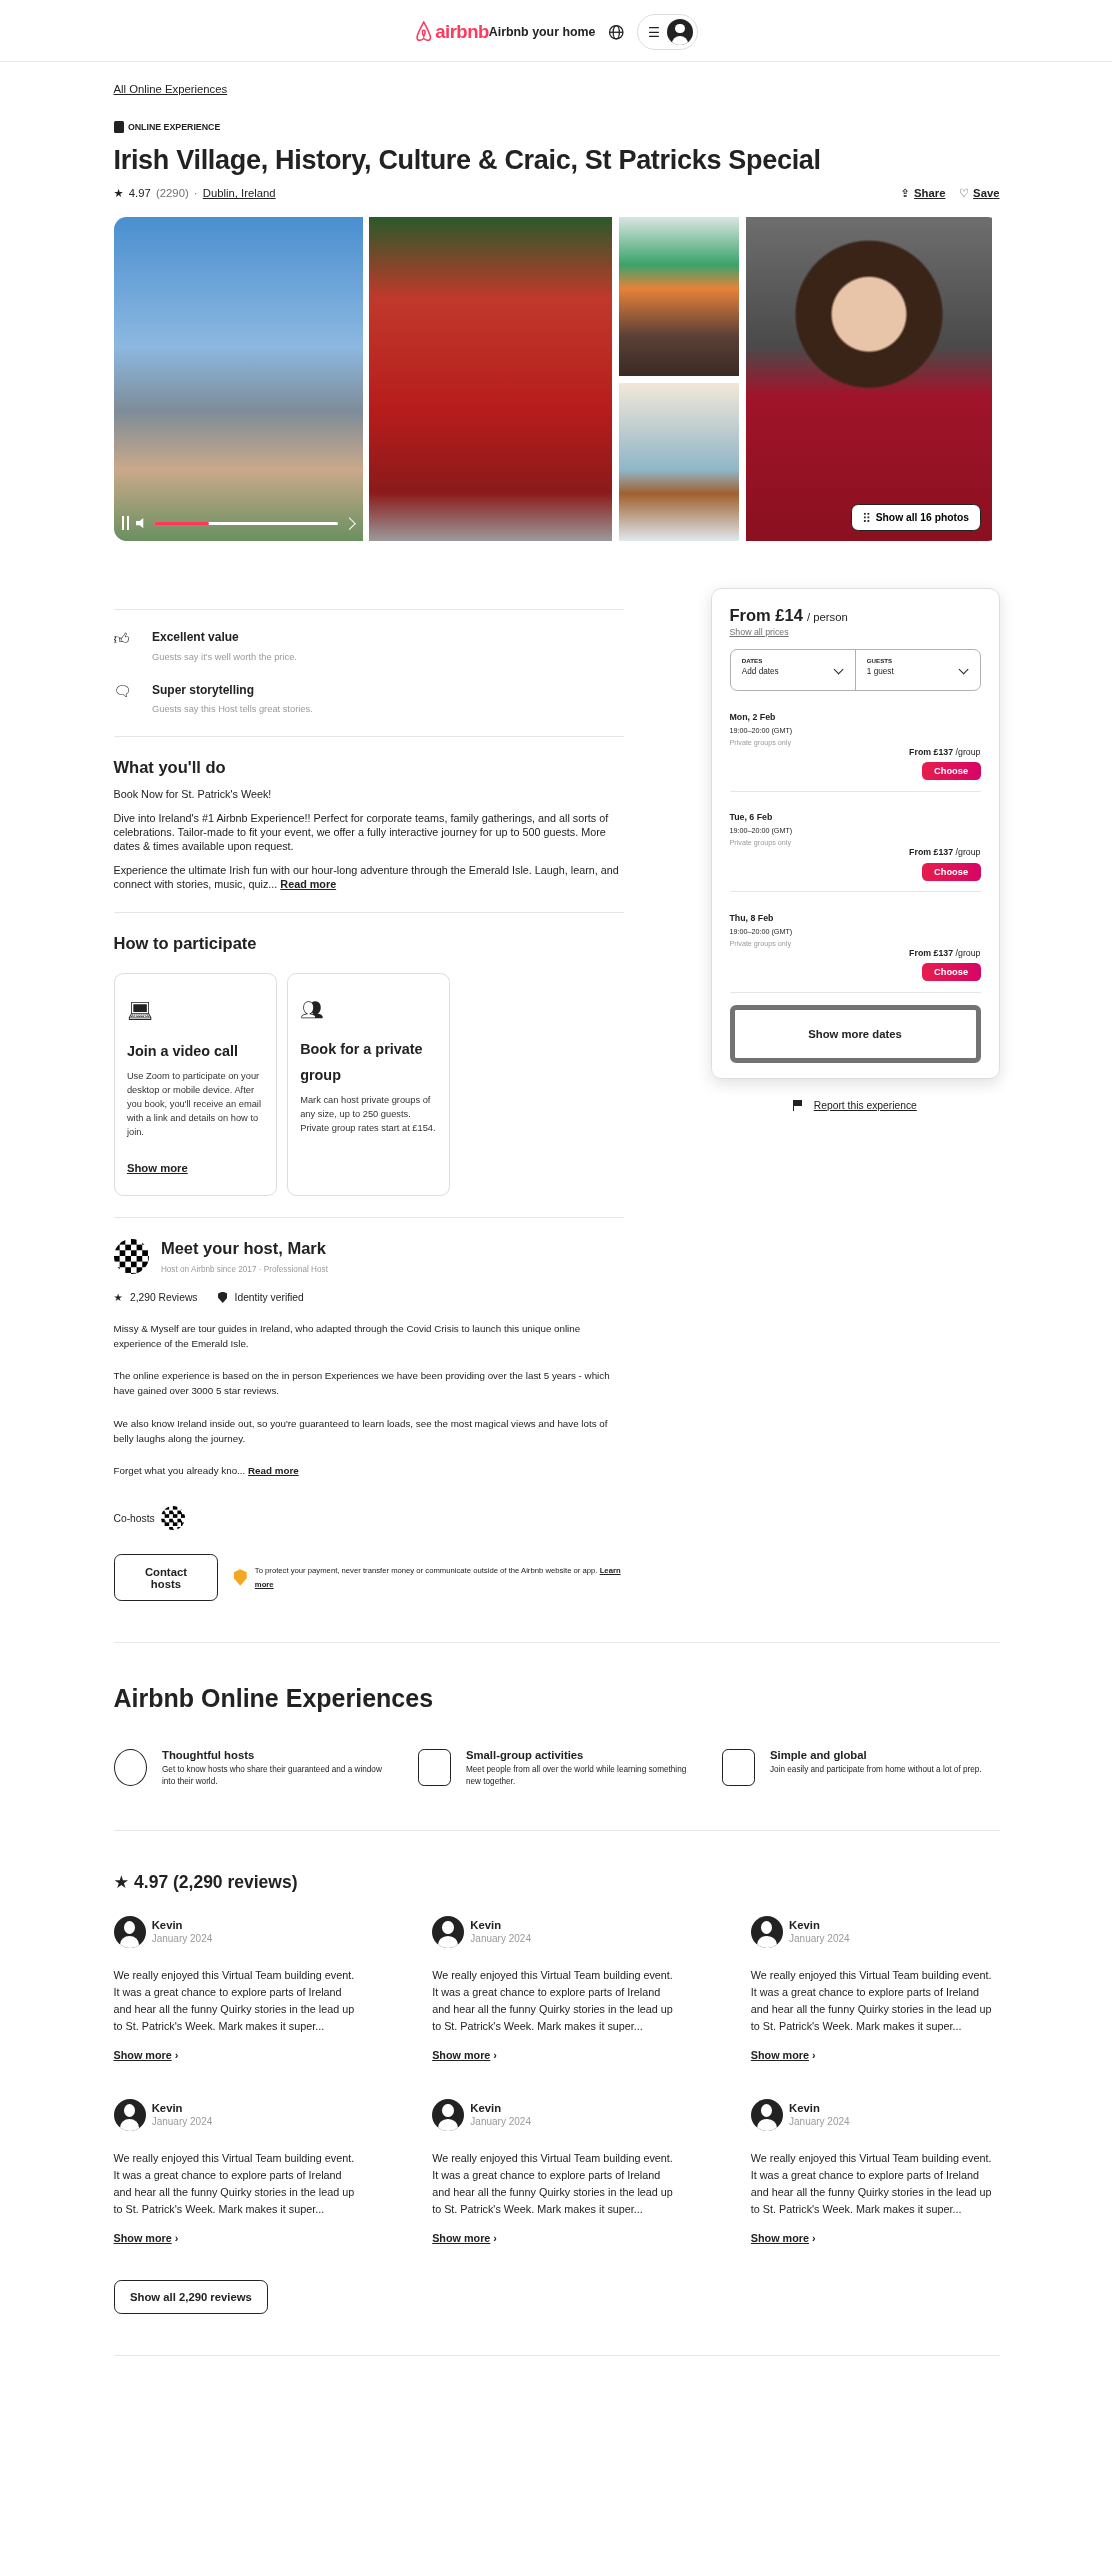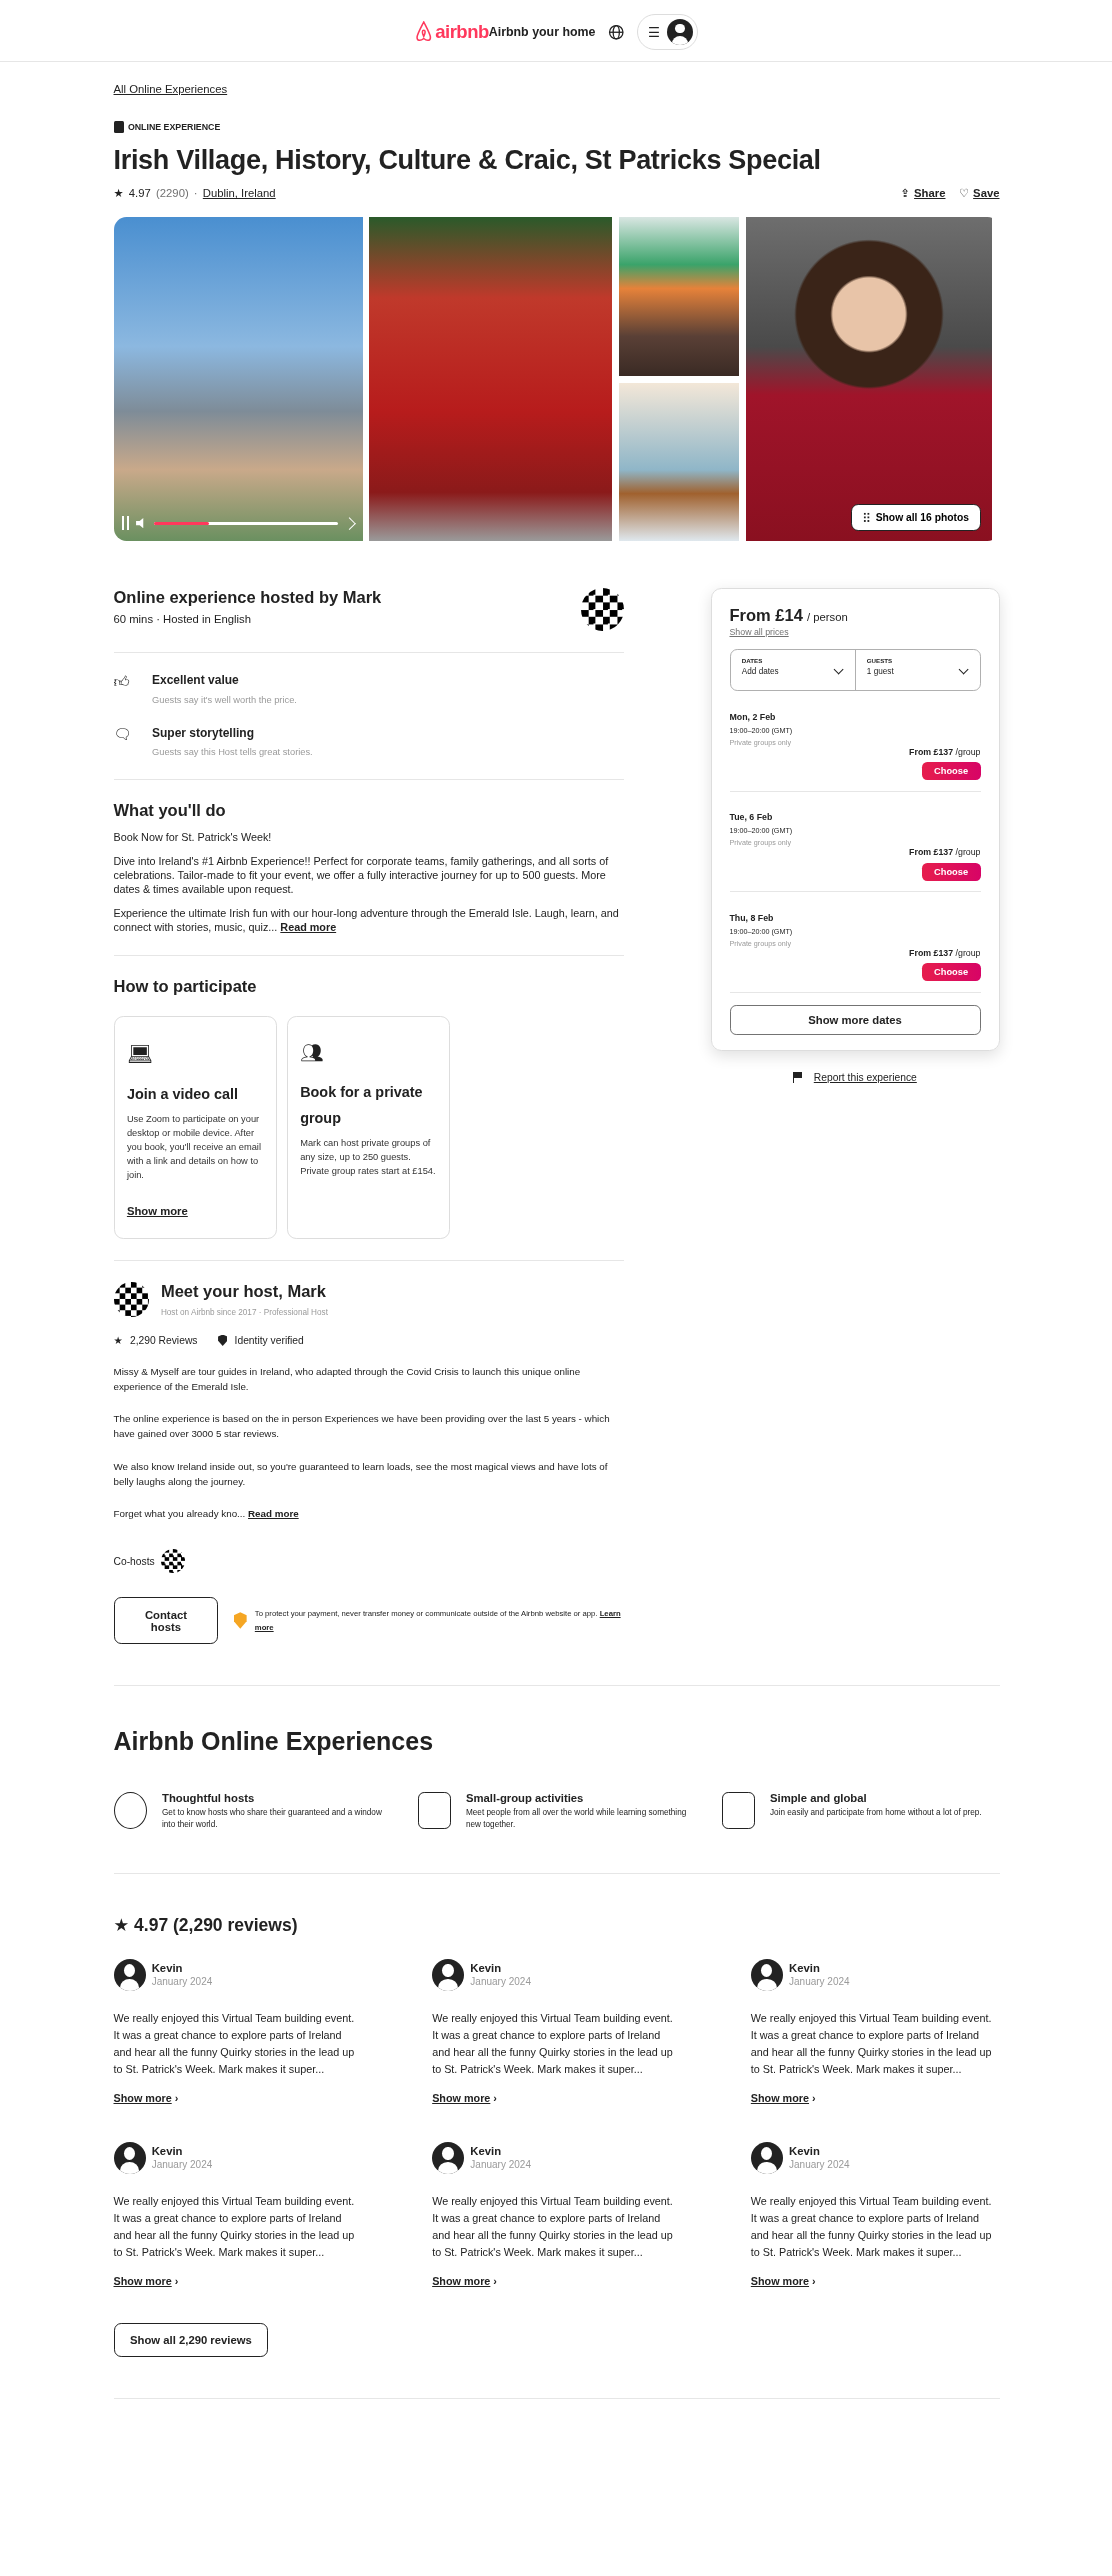--- a/index.html
+++ b/index.html
@@ -99,21 +99,21 @@
   .picker .val { font-size: 8.2px; margin-top: 3.1px; }
   .chev { position: absolute; right: 12.4px; top: 15.5px; width: 7.2px; height: 7.2px; border-right: 1.5px solid #222; border-bottom: 1.5px solid #222; transform: rotate(45deg); }
   .slot { display: flex; justify-content: space-between; padding: 20.6px 0 10.3px; border-bottom: 1px solid #e6e6e6; flex-direction: column; }
   .slot .d1 { font-size: 8.8px; font-weight: 600; }
   .slot .d2 { font-size: 7.2px; margin-top: 4.1px; }
   .slot .d3 { font-size: 7.2px; color: #9a9a9a; margin-top: 3.1px; }
   .slot .rp { text-align: right; }
   .slot .pp { font-size: 8.8px; font-weight: 600; }
   .slot .pp span { font-weight: 400; }
   .choose { background: linear-gradient(90deg,#e61e4d,#d70466); color: #fff; border: none; border-radius: 5.2px; font-size: 9.3px; font-weight: 600; padding: 4.1px 12.4px; margin-top: 5.2px; font-family: inherit; }
-  .showmore-wide { width: 100%; margin-top: 12.4px; border: 1px solid #737373; border-radius: 6.2px; background: #fff; font-size: 11.3px; font-weight: 600; padding: 8px; font-family: inherit; color: #222; }
+  .showmore-wide { width: 100%; margin-top: 12.4px; border: 5px solid #737373; border-radius: 6.2px; background: #fff; font-size: 11.3px; font-weight: 600; padding: 18px; font-family: inherit; color: #222; }
   .report { display: flex; gap: 11.3px; align-items: center; justify-content: center; margin-top: 20.6px; font-size: 10.3px; }
   .flag { width: 9.3px; height: 11.3px; border-left: 1.5px solid #222; position: relative; }
   .flag::after { content: ""; position: absolute; left: 0; top: 0; width: 8.2px; height: 6.2px; background: #222; }
 
   
   .section { border-top: 1px solid #e6e6e6; padding-top: 41px; margin-top: 41px; }
   h2.big { font-size: 25px; font-weight: 700; }
   .three { display: flex; justify-content: space-between; margin-top: 36px; }
   .three > div { display: flex; gap: 15.5px; width: 278px; }
   .three .ico { width: 33px; height: 37px; border: 1.5px solid #222; border-radius: 6.2px; flex: none; }
@@ -204,27 +204,20 @@
     <div class="g g5">
       <button class="showphotos">
         <span class="dots6"></span>
         <span>Show all 16 photos</span>
       </button>
     </div>
   </div>
 
   <div class="cols">
     <div class="leftcol">
-      <div class="host-head">
-        <div>
-          <h2>Online experience hosted by Mark</h2>
-          <div class="sub"><span>60 mins</span> · <span>Hosted in English</span></div>
-        </div>
-        <div class="checker"></div>
-      </div>
       <div class="hr"></div>
 
       <div class="feat">
         <span class="ico" style="font-size:15.5px;">👍︎</span>
         <div>
             <div class="t">Excellent value</div>
             <div class="d">Guests say it's well worth the price.</div>
           </div>
       </div>
       <div class="feat">

